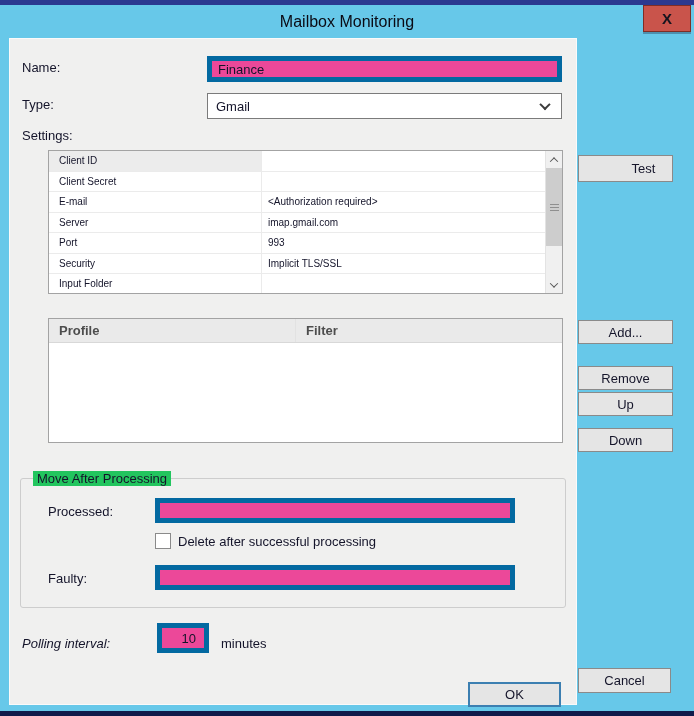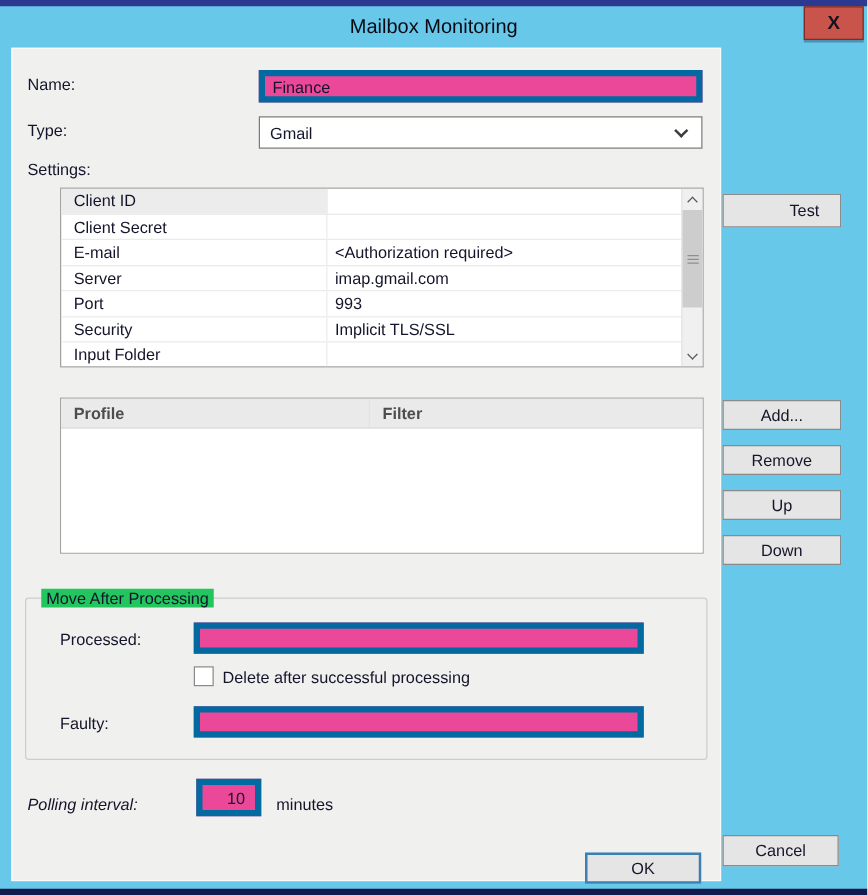--- a/index.html
+++ b/index.html
@@ -55,21 +55,21 @@
   .chev.down { transform: rotate(45deg) translate(-1px,-1px); }
   .chev.up   { transform: rotate(-135deg) translate(-1px,-1px); }
   .chev.thin { width: 6px; height: 6px; border-width: 1.4px; border-color: #555; }
   .select .chev { position: absolute; right: 12px; top: 8px; }
 
   
   .table {
     position: absolute; border: 1px solid #A3A3A3; background: #fff; overflow: hidden;
   }
   .rows { position: absolute; left: 0; top: 0; right: 17px; bottom: 0; overflow: hidden; }
-  .prow { display: flex; height: 20.5px; border-bottom: 1px solid #EBEBEB; font-size: 13px; }
+  .prow { display: flex; height: 20.5px; border-bottom: 1px solid #EBEBEB; font-size: 10px; }
   .pkey {
     width: 213px; padding-left: 10px; border-right: 1px solid #EBEBEB;
     display: flex; align-items: center;
   }
   .prow.sel .pkey { background: #ECECEC; }
   .pval { flex: 1; padding-left: 6px; display: flex; align-items: center; }
 
   
   .sb { position: absolute; top: 0; right: 0; bottom: 0; width: 17px; background: #F0F0F0; border-left: 1px solid #E3E3E3; }
   .sb-btn { position: absolute; left: 0; right: 0; height: 17px; display: flex; align-items: center; justify-content: center; }
@@ -178,21 +178,21 @@
 
     <div class="ptable" style="left:39px; top:280px; width:515px; height:125px;">
       <div class="phead">
         <div class="phcell c1">Profile</div>
         <div class="phcell c2">Filter</div>
       </div>
       <div class="pbody" id="profiles-body"></div>
     </div>
 
     <button class="btn" style="left:569px; top:282px; width:95px; height:24px;">Add...</button>
-    <button class="btn" style="left:569px; top:318px; width:95px; height:24px;">Remove</button>
+    <button class="btn" style="left:569px; top:328px; width:95px; height:24px;">Remove</button>
     <button class="btn" style="left:569px; top:354px; width:95px; height:24px;">Up</button>
     <button class="btn" style="left:569px; top:390px; width:95px; height:24px;">Down</button>
 
     <div class="group" style="left:11px; top:440px; width:546px; height:130px;">
       <span class="group-title">Move After Processing</span>
     </div>
 
     <span class="lbl" style="left:39px; top:466px;">Processed:</span>
     <input class="txt" style="left: 146px; top: 460px; width: 360px; height: 25px;" value="">
 

